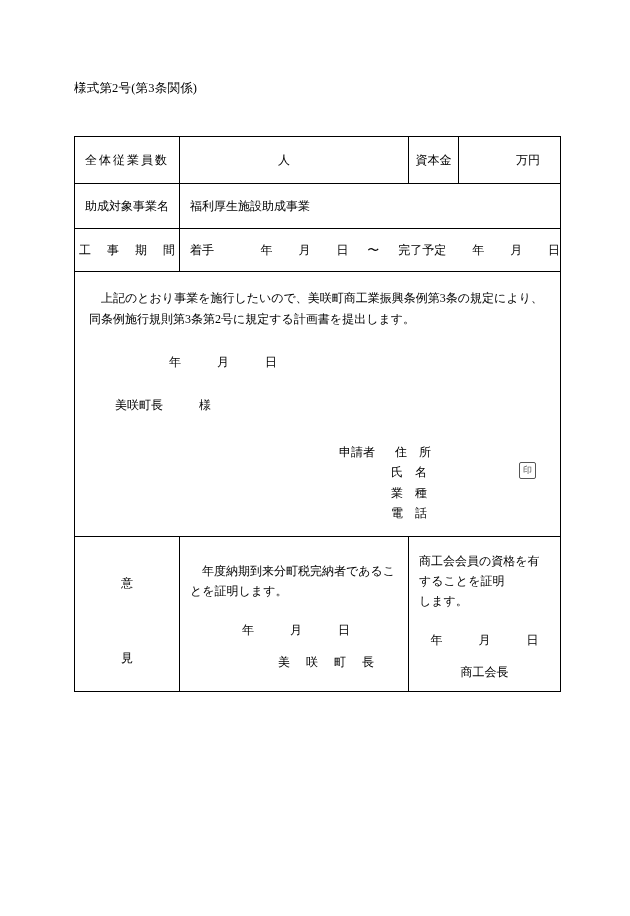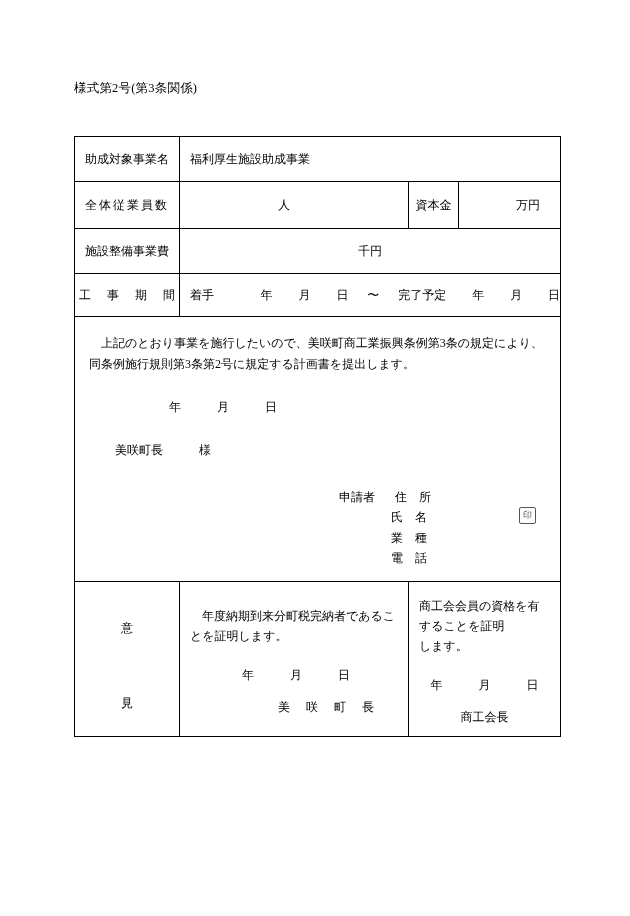--- a/index.html
+++ b/index.html
@@ -192,37 +192,33 @@
   <table class="main">
     <colgroup>
       <col style="width:105px">
       <col style="width:229px">
       <col style="width:50px">
       <col style="width:102px">
     </colgroup>
 
     <tbody>
         <tr>
-      <td class="lbl2 h-44">助成対象事業名</td>
-      <td class="cellpad h-44" colspan="3">福利厚生施設助成事業</td>
-    </tr>
-
-    <tr>
       <td class="lbl h-46">全体従業員数</td>
       <td class="h-46" style="text-align:center;padding-right:20px !important;">人</td>
       <td class="lbl2 h-46">資本金</td>
       <td class="h-46 right" style="padding-right:20px !important;">万円</td>
     </tr>
 
-
-
     <tr>
-      <td class="lbl2 h-44">施設整備事業費</td>
-      <td class="h-44 center" colspan="3">千円</td>
-    </tr>
+      <td class="lbl2 h-44">助成対象事業名</td>
+      <td class="cellpad h-44" colspan="3">福利厚生施設助成事業</td>
+    </tr>
+
+
+
 
     <tr>
       <td class="lbl h-42">工　事　期　間</td>
       <td class="h-42" colspan="3">
         <div class="period-inner">
           <span class="seg">着手</span>
           <span class="sp-lg"></span>
           <span class="seg">年</span>
           <span class="sp-md"></span>
           <span class="seg">月</span>

